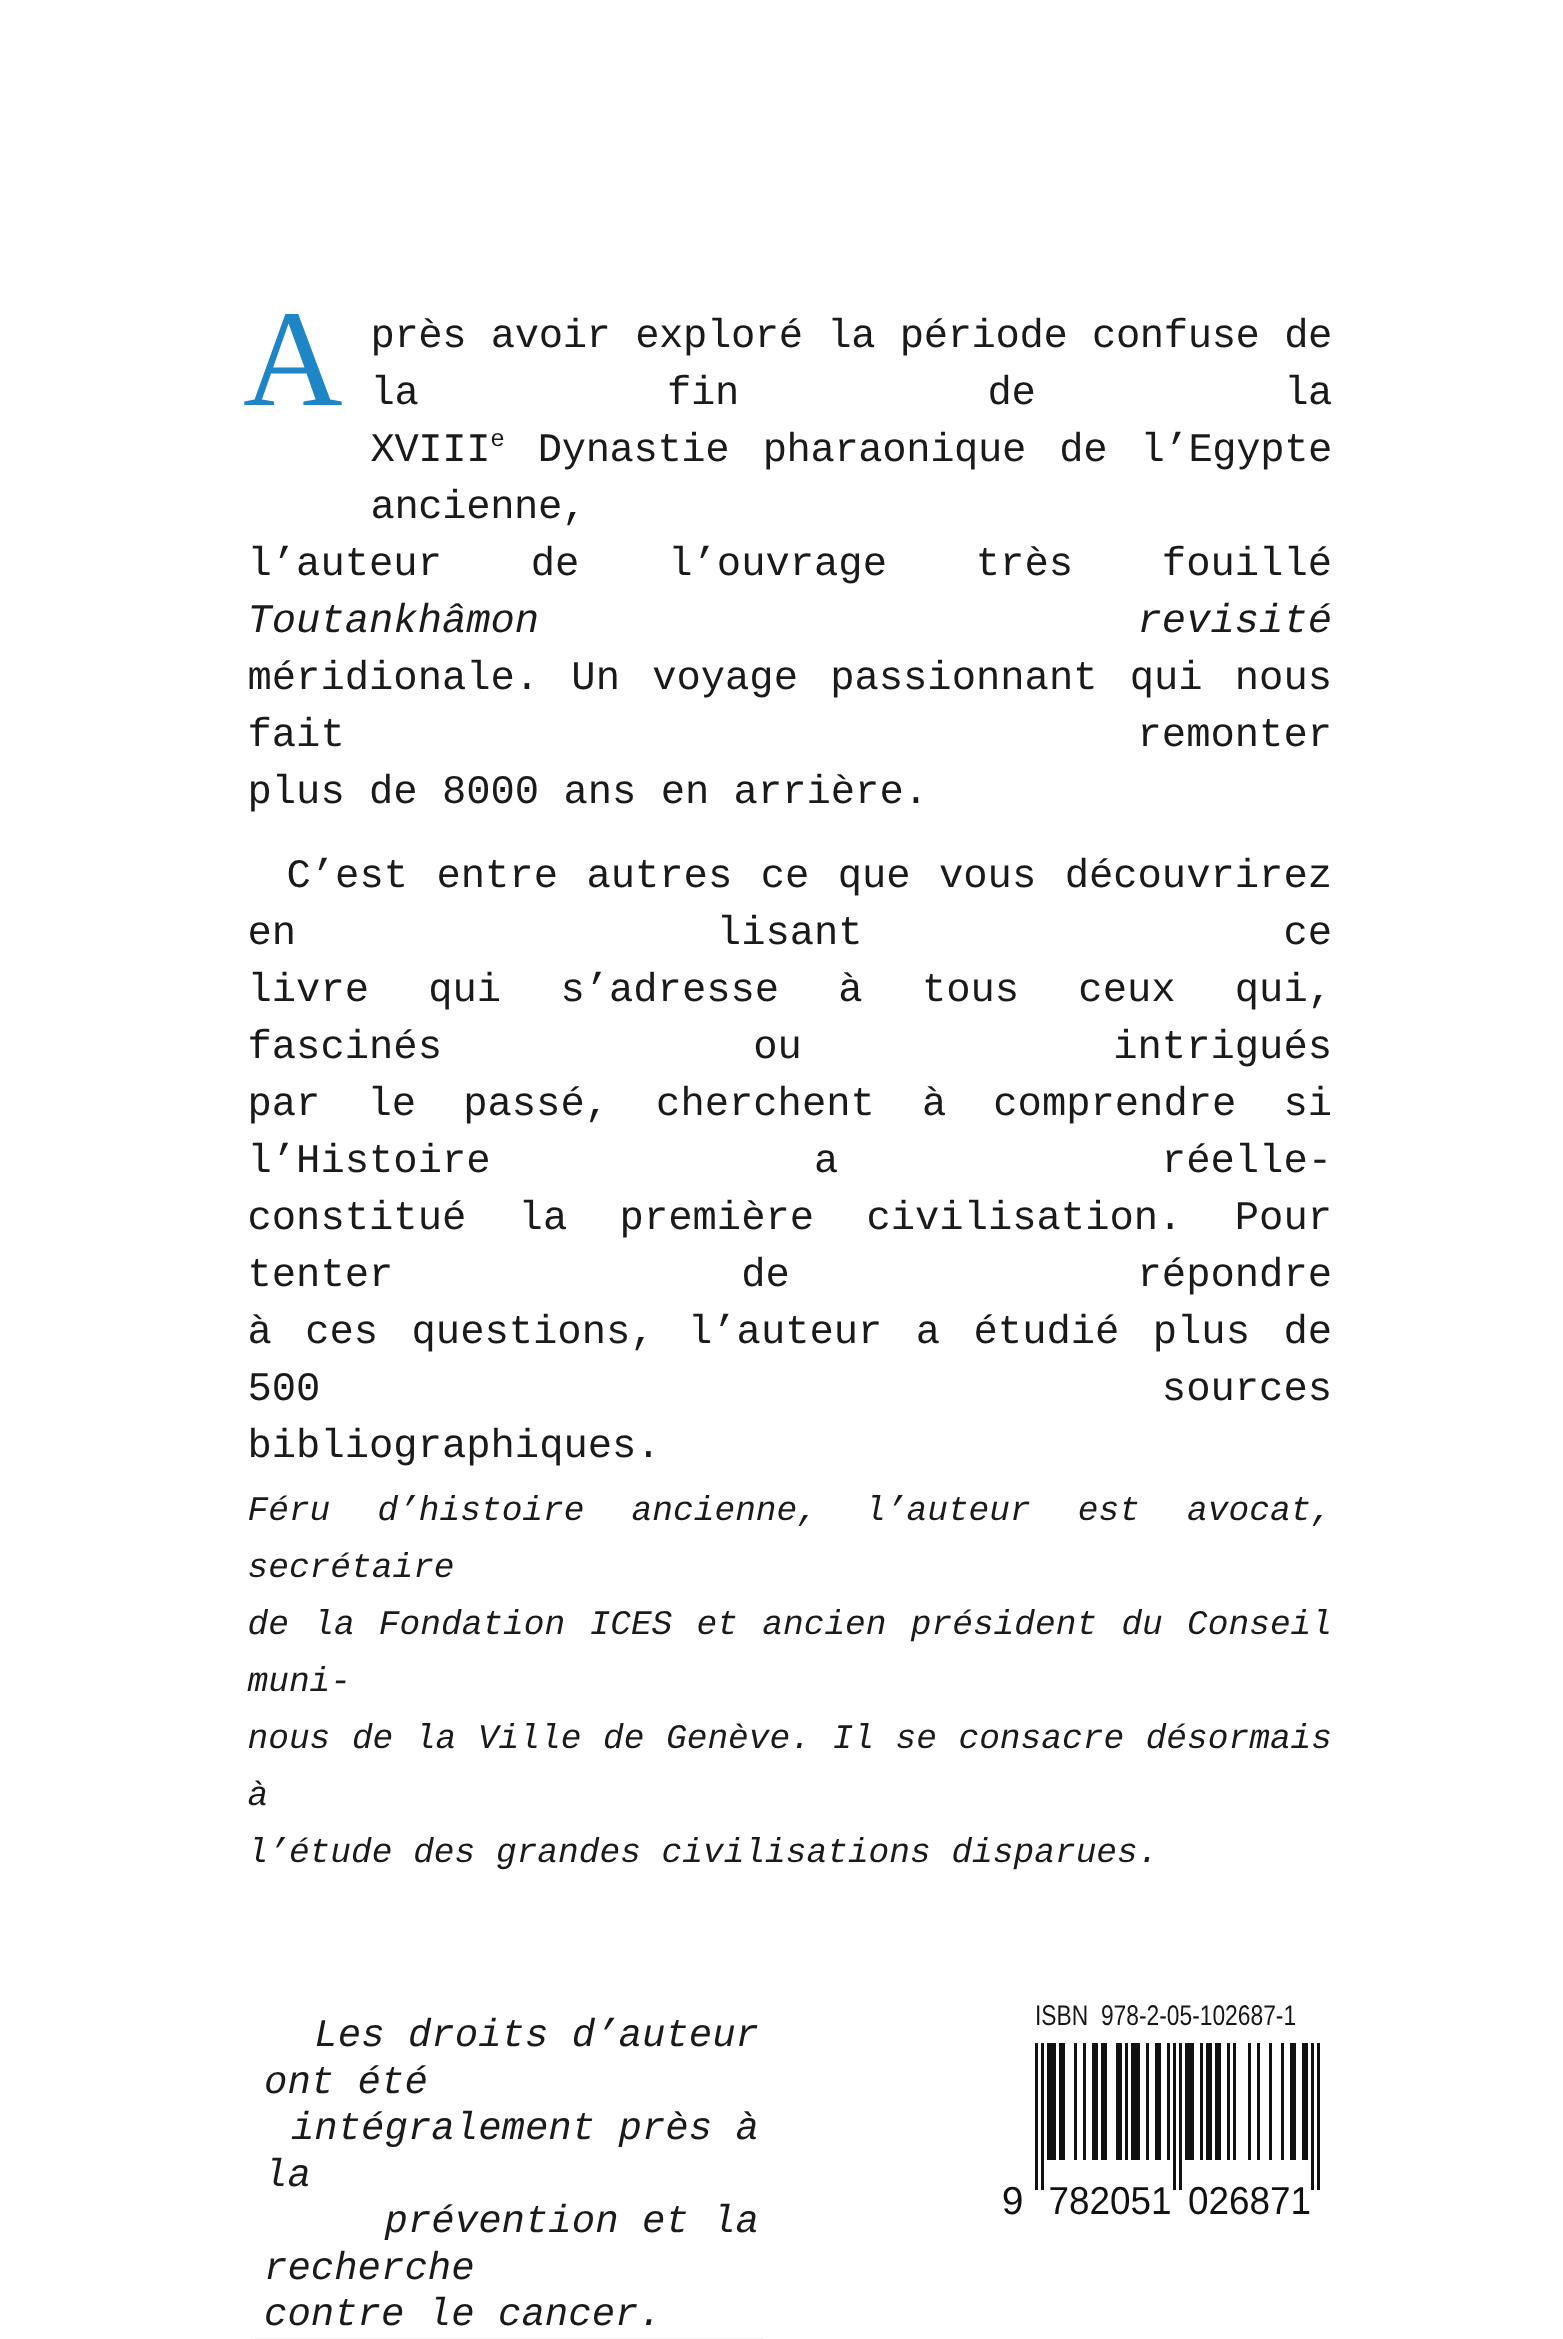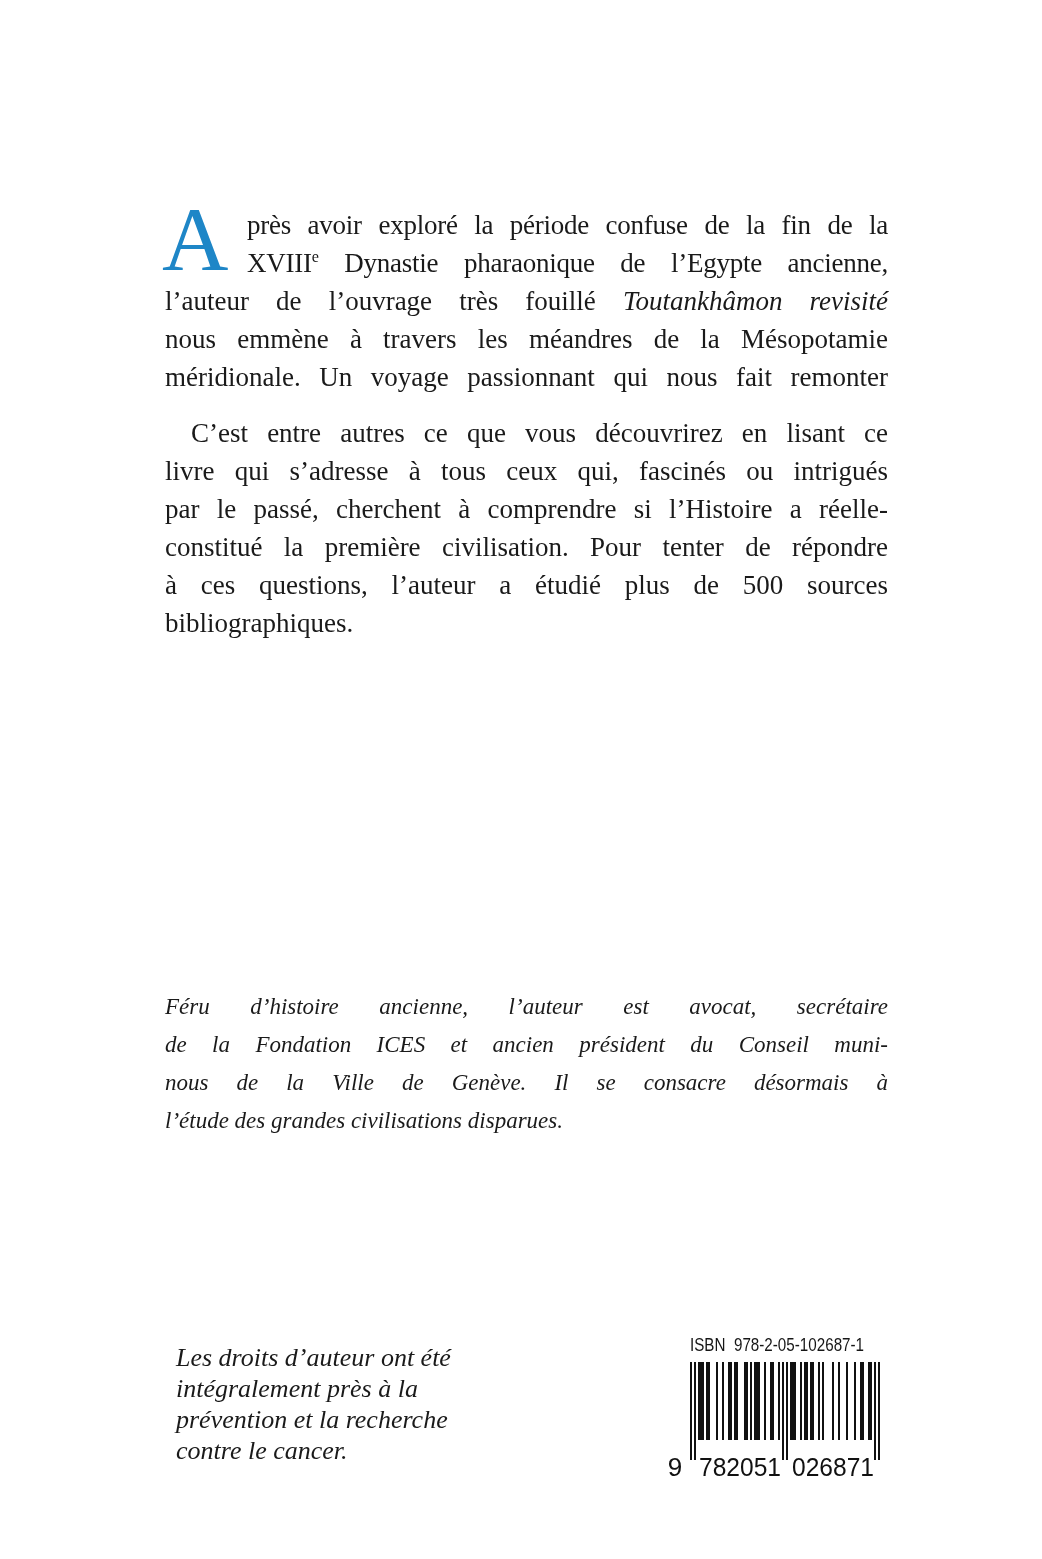--- a/index.html
+++ b/index.html
@@ -10,21 +10,21 @@
     font-family:"Liberation Serif", serif;
     color:#1a1a1a;
     margin:0 auto;
     overflow:hidden;
   }
   
   .synopsis{
     position:absolute; left:165px; top:206px; width:723px;
     font-size:27px; line-height:38px;
   }
-  .tline{ text-align:justify; text-align-last:justify; }
+  .tline{ text-align:justify; text-align-last:justify;font-family:Liberation Mono, monospace; }
   .tline.endl{ text-align-last:left; }
   .para{ margin:0; }
   .para + .para{ margin-top:18px; }
   .para.indent .tline:first-child{ text-indent:26px; }
   .caprow{ position:relative; min-height:76px; }
   .dropcap{
     position:absolute; left:-3px; top:-13px;
     font-size:92px; line-height:1;
     font-family:"Liberation Serif", serif;
   }
@@ -35,21 +35,21 @@
   .author-note{
     position:absolute; left:165px; top:988px; width:723px;
     font-size:23px; line-height:38px; font-style:italic;
   }
 
   
   .rights-note{
     position:absolute; left:176px; top:1342px; width:330px;
     font-size:26px; line-height:31px; font-style:italic;
   }
-  .rights-note .tline{ text-align:center; text-align-last:left; }
+  .rights-note .tline{ text-align:right; text-align-last:left; }
 
   
   .barcode-block{
     position:absolute; left:665px; top:1334px; width:220px;
   }
   .isbn-line{
     display:block;
     margin-left:25px;
     font-family:"Liberation Sans", sans-serif;
     font-size:19px; color:#161616;
@@ -71,22 +71,22 @@
     <div class="para">
       <div class="caprow">
         <span class="dropcap" style="color: rgb(30, 134, 199);">A</span>
         <div class="caplines">
             <div class="tline">près avoir exploré la période confuse de la fin de la</div>
             <div class="tline">XVIII<sup>e</sup> Dynastie pharaonique de l’Egypte ancienne,</div>
           </div>
       </div>
       <div>
           <div class="tline">l’auteur de l’ouvrage très fouillé <i>Toutankhâmon revisité</i></div>
-          <div class="tline">nous emmène à travers les méandres de la Mésopotamie</div>
           <div class="tline">méridionale. Un voyage passionnant qui nous fait remonter</div>
+          <div class="tline endl">plus de 8000 ans en arrière.</div>
         </div>
     </div>
 
 
     <div class="para indent">
         <div class="tline">C’est entre autres ce que vous découvrirez en lisant ce</div>
         <div class="tline">livre qui s’adresse à tous ceux qui, fascinés ou intrigués</div>
         <div class="tline">par le passé, cherchent à comprendre si l’Histoire a réelle-</div>
         <div class="tline">constitué la première civilisation. Pour tenter de répondre</div>
         <div class="tline">à ces questions, l’auteur a étudié plus de 500 sources</div>

